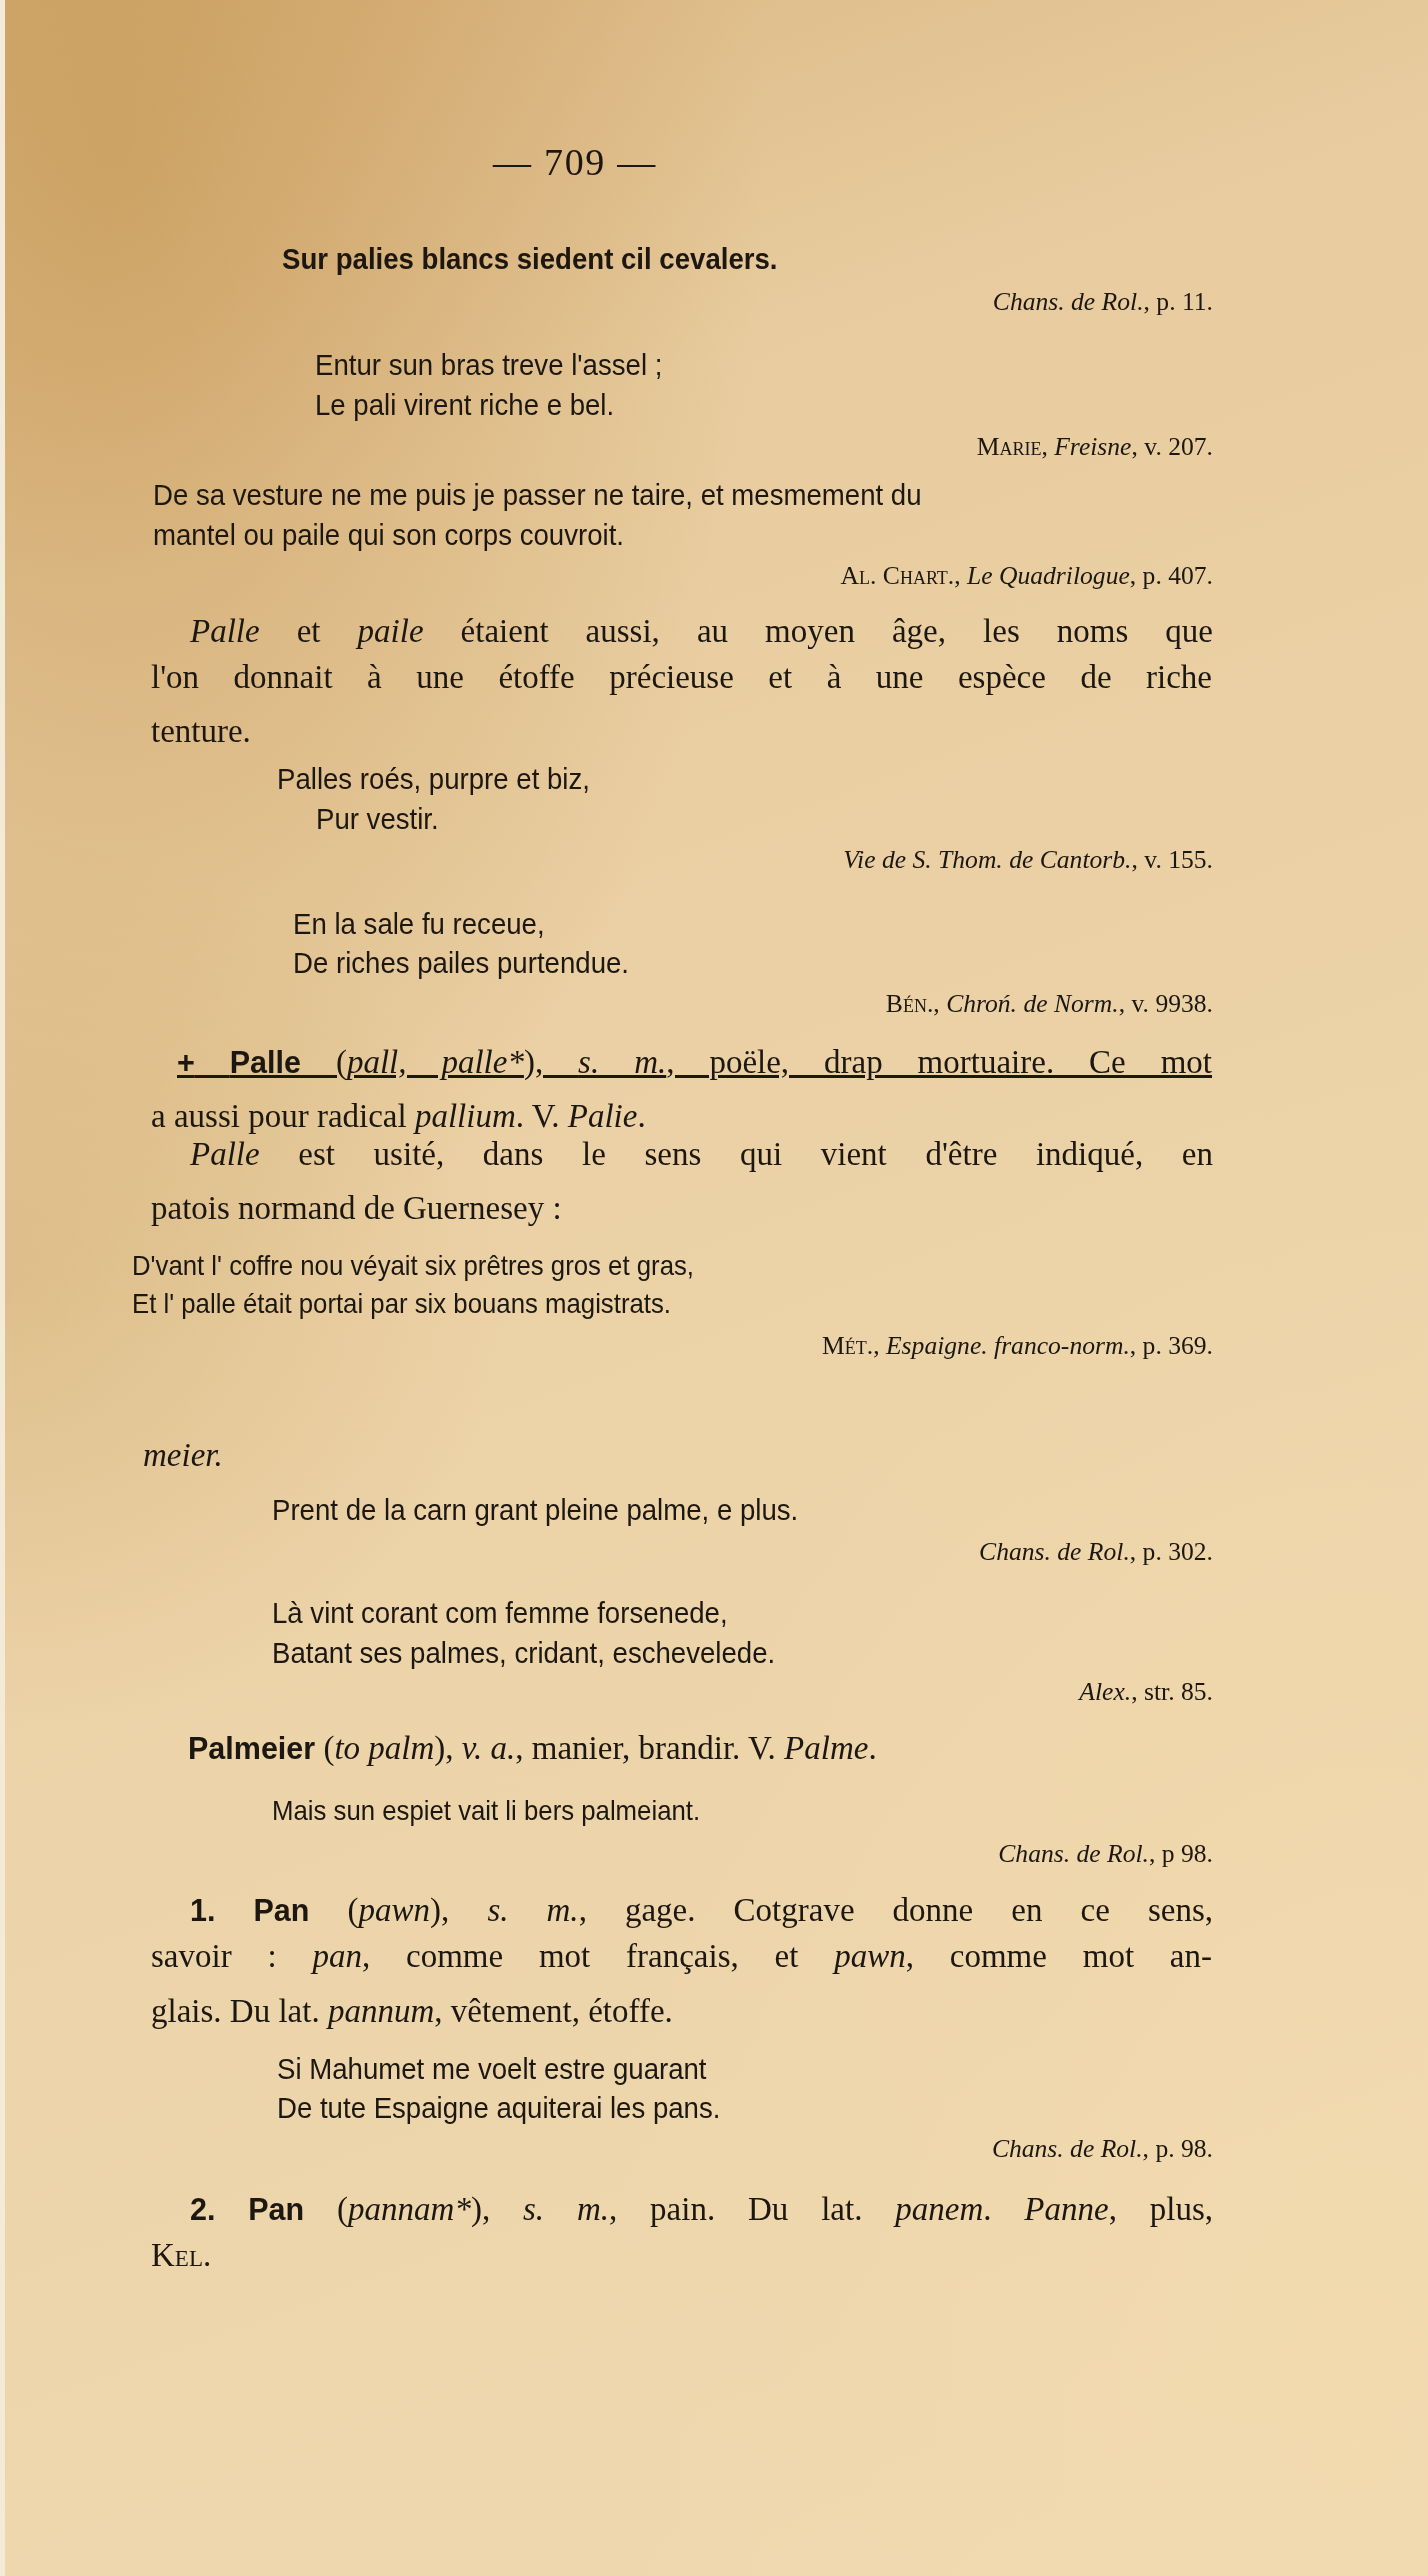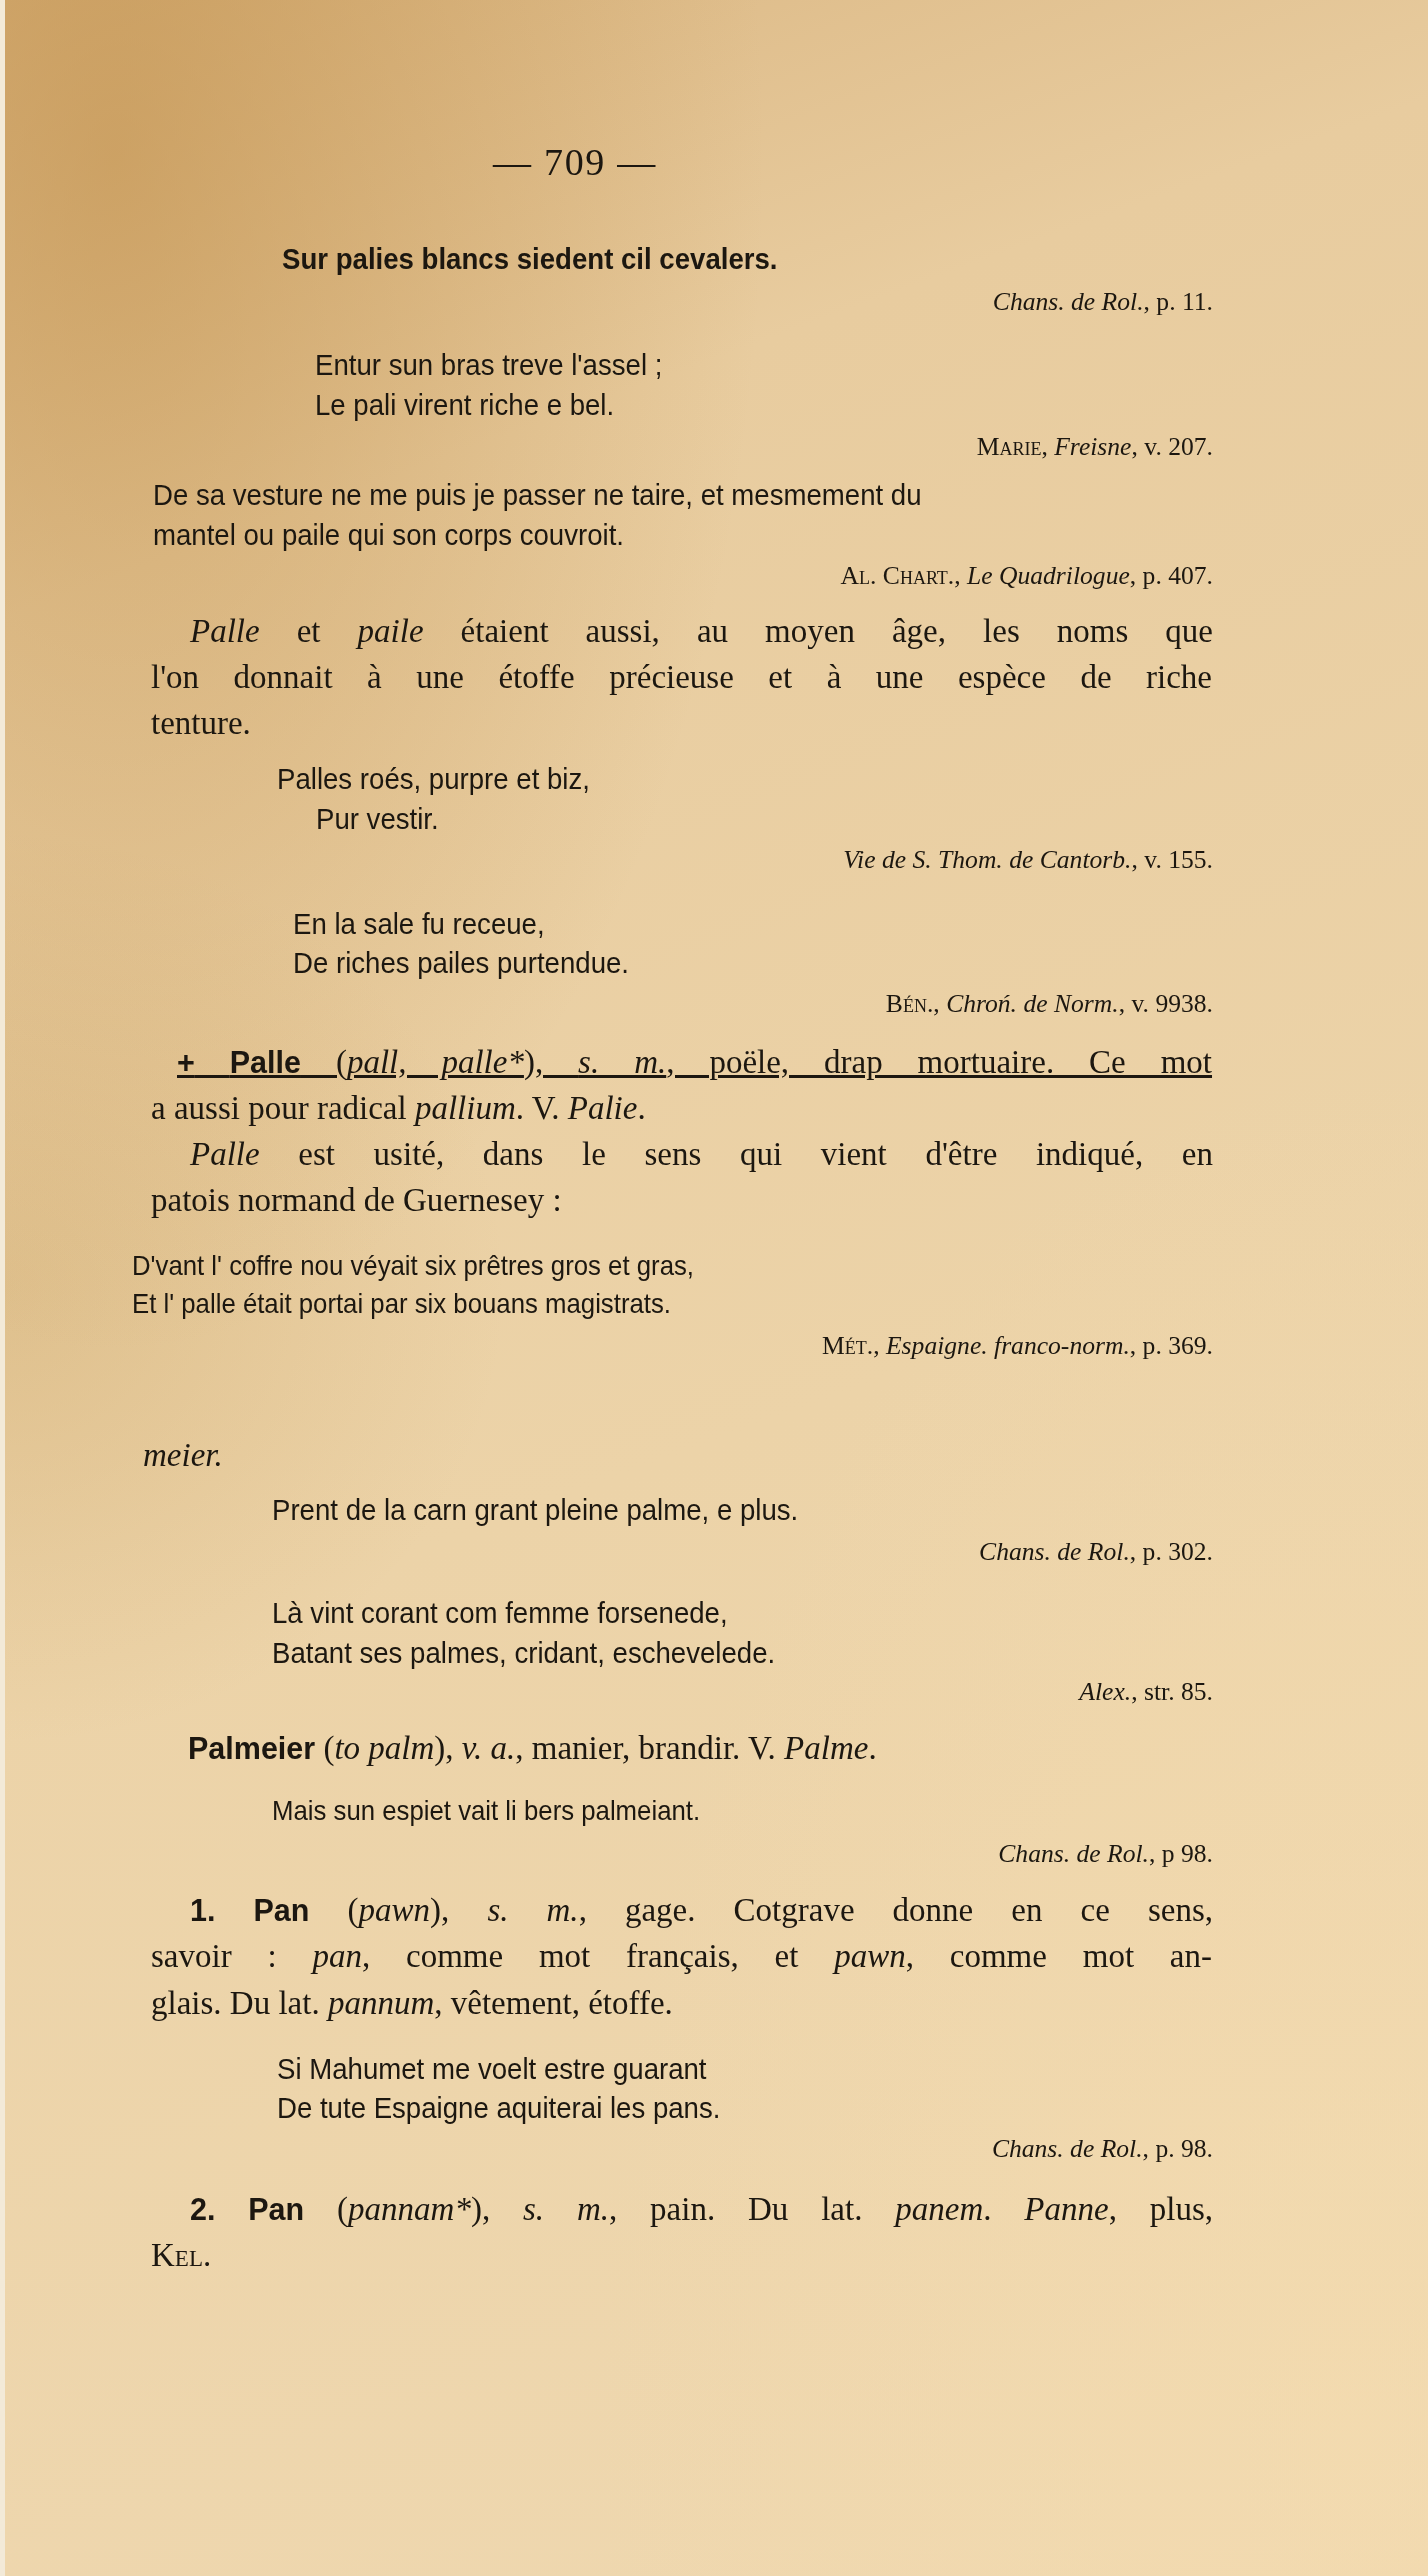--- a/index.html
+++ b/index.html
@@ -47,21 +47,21 @@
   }
   .cite .it, .it { font-style: italic; }
   .sc { font-variant: small-caps; }
   .hw { font-family: "Liberation Sans", "DejaVu Sans", sans-serif; font-weight: bold; font-size: 30.5px; }
   .justify {
     position: absolute; left: 151px; width: 1061px;
     font-size: 33px; line-height: 40px;
     text-align: justify; text-align-last: justify;
   }
   .justify.first { left: 190px; width: 1023px; }
-  .last-line { text-align-last: left; }
+  .last-line { text-align-last: left; margin-top: 8px; }
 </style>
 </head>
 <body>
 
 <div class="page">
   <div class="left-edge"></div>
 
   <div class="page-number">— 709 —</div>
 
   <div class="line verse verse-bold" style="top:239px; left:282px;">Sur palies blancs siedent cil cevalers.</div>

